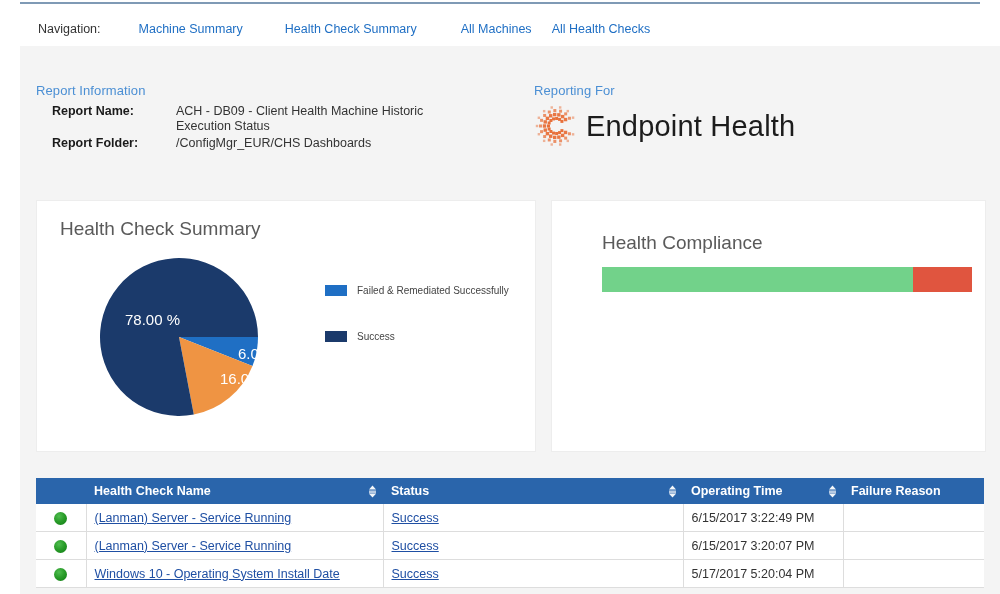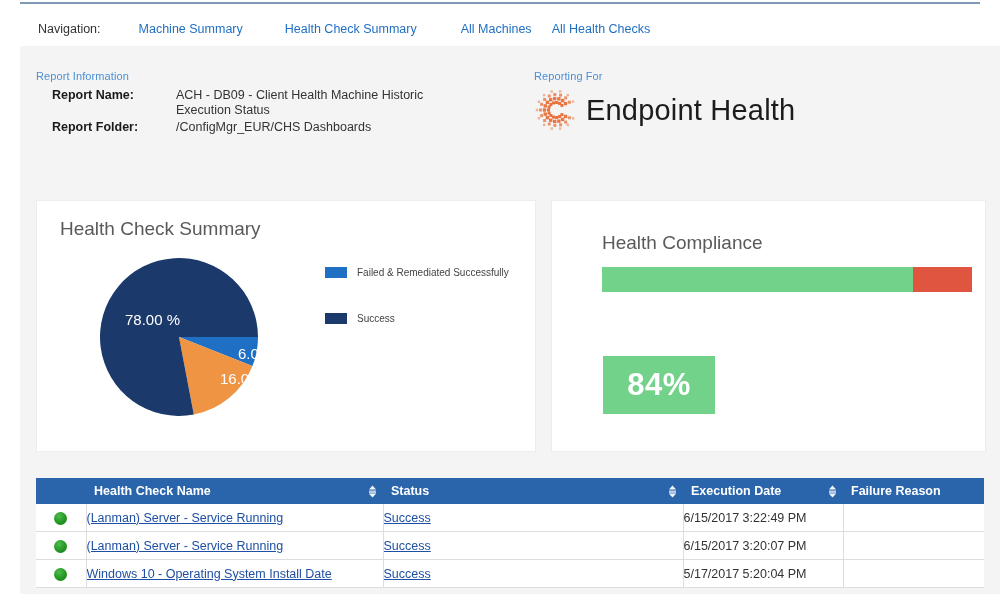--- a/index.html
+++ b/index.html
@@ -65,24 +65,24 @@
   }
 
   
   .report-info {
     position: absolute;
     left: 16px;
     top: 20px;
     width: 470px;
   }
   .section-title {
-    font-size: 11px;
+    font-size: 13px;
     color: #4b8fd4;
     font-weight: normal;
-    margin: 4px 0 6px 0;
+    margin: 17px 0 6px 0;
     letter-spacing: 0.1px;
   }
   .info-row {
     display: flex;
     margin-bottom: 2px;
   }
   .info-key {
     width: 124px;
     flex: 0 0 124px;
     font-size: 12.5px;
@@ -166,21 +166,21 @@
   #pl-failrem  { left: 201px; top: 144px; }
   #pl-failnot  { left: 183px; top: 169px; }
 
   .legend {
     position: absolute;
     left: 288px;
     top: 66px;
   }
   .legend-item {
     display: flex;
-    align-items: flex-start;
+    align-items: center;
     height: 46px;
   }
   .legend-swatch {
     width: 22px;
     height: 11px;
     flex: 0 0 22px;
     margin-right: 10px;
   }
   .legend-text {
     font-size: 10px;
@@ -255,21 +255,21 @@
     height: 13px;
     flex: 0 0 9px;
     opacity: 0.95;
   }
   table.grid td {
     height: 27px;
     font-size: 12.5px;
     color: #333333;
     border-bottom: 1px solid #dddddd;
     border-right: 1px solid #dddddd;
-    padding: 0 0;
+    padding: 0 8px;
     vertical-align: middle;
     background: #ffffff;
     overflow: hidden;
     white-space: nowrap;
   }
   td.col-icon { border-right: 1px solid #dddddd; text-align: center; padding: 0; }
   td.col-last { border-right: none; }
   .status-dot {
     display: inline-block;
     width: 13px;
@@ -415,23 +415,20 @@
   </div>
 
   <div class="card" id="card-hc">
     <h3 class="card-title" id="hc-title">Health Compliance</h3>
 
     <div class="hc-bar">
       <span class="hc-bar-green" id="hc-green" style="width: 84%; background: rgb(114, 210, 138);"></span>
       <span class="hc-bar-red" id="hc-red" style="background: rgb(224, 85, 63);"></span>
     </div>
 
-    <div class="hc-kpi" style="background: rgb(114, 210, 138);">
-      <span class="hc-kpi-text">84%</span>
-    </div>
   </div>
 
   <div class="table-wrap">
     <table class="grid">
       <colgroup>
         <col class="col-w-icon">
           <col class="col-w-name">
           <col class="col-w-status">
           <col class="col-w-time">
           <col class="col-w-reason">
@@ -460,21 +457,21 @@
               <svg class="sort-icon" viewBox="0 0 9 13">
                   <polygon points="4.5,0.5 8,4.5 1,4.5" fill="#ffffff"></polygon>
                   <rect x="1" y="5.6" width="7" height="1.1" fill="#ffffff"></rect>
                   <rect x="1" y="7.3" width="7" height="1.1" fill="#ffffff"></rect>
                   <polygon points="4.5,12.5 8,8.8 1,8.8" fill="#ffffff"></polygon>
                 </svg>
             </div>
           </th>
           <th>
             <div class="th-inner">
-              <span>Execution Date</span>
+              <span>Operating Time</span>
               <svg class="sort-icon" viewBox="0 0 9 13">
                   <polygon points="4.5,0.5 8,4.5 1,4.5" fill="#ffffff"></polygon>
                   <rect x="1" y="5.6" width="7" height="1.1" fill="#ffffff"></rect>
                   <rect x="1" y="7.3" width="7" height="1.1" fill="#ffffff"></rect>
                   <polygon points="4.5,12.5 8,8.8 1,8.8" fill="#ffffff"></polygon>
                 </svg>
             </div>
           </th>
           <th>
             <div class="th-inner">

